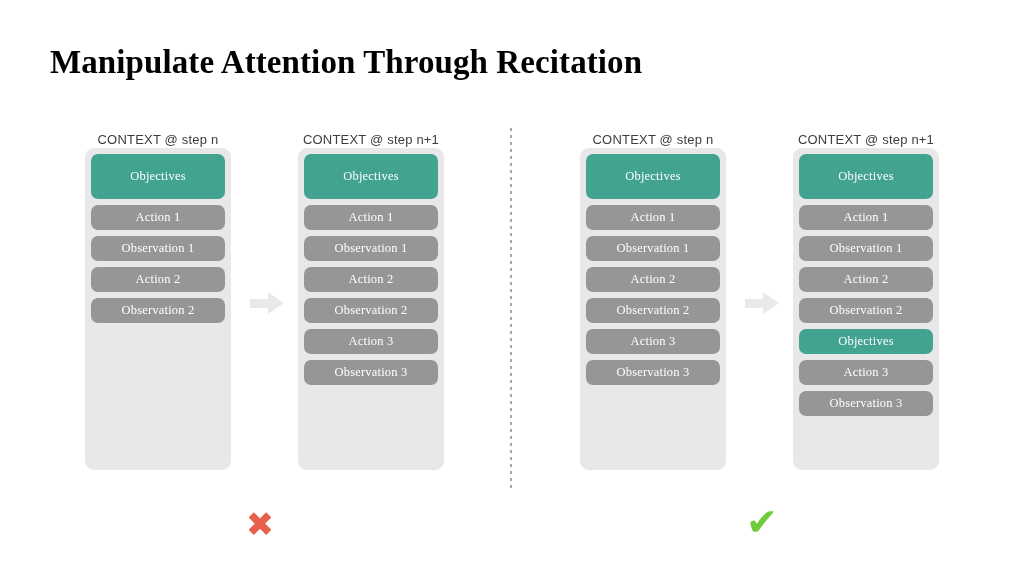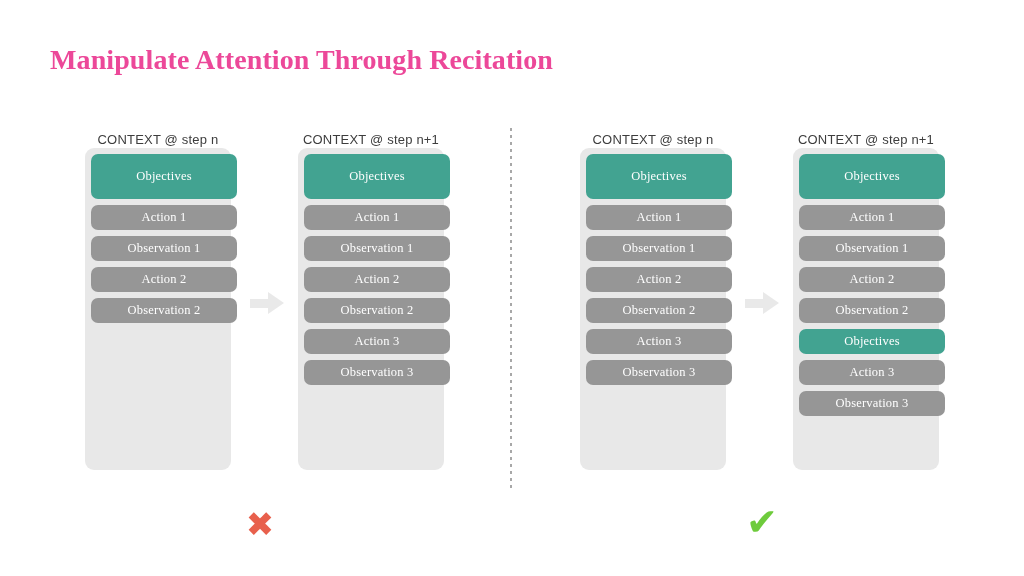--- a/index.html
+++ b/index.html
@@ -23,23 +23,23 @@
     height: 576px;
     background: #ffffff;
   }
 
   .slide-title {
     position: absolute;
     left: 50px;
     top: 44px;
     font-family: "Liberation Serif", "DejaVu Serif", serif;
     font-weight: bold;
-    font-size: 28px;
+    font-size: 33px;
     letter-spacing: 0.1px;
-    color: #ec4899;
+    color: #000000;
     white-space: nowrap;
   }
 
   
   .column {
     position: absolute;
     width: 146px;
   }
   .col-header {
     position: absolute;
@@ -58,21 +58,21 @@
     left: 0;
     top: 16px;
     width: 146px;
     height: 322px;
     background: #e8e8e8;
     border-radius: 9px;
     box-sizing: border-box;
     padding: 6px 6px;
   }
   .ctx-item {
-    width: 146px;
+    width: 134px;
     height: 25px;
     margin-bottom: 6px;
     border-radius: 7px;
     background: #969696;
     color: #ffffff;
     font-family: "Liberation Serif", "DejaVu Serif", serif;
     font-size: 12.5px;
     line-height: 25px;
     text-align: center;
     letter-spacing: 0.2px;

